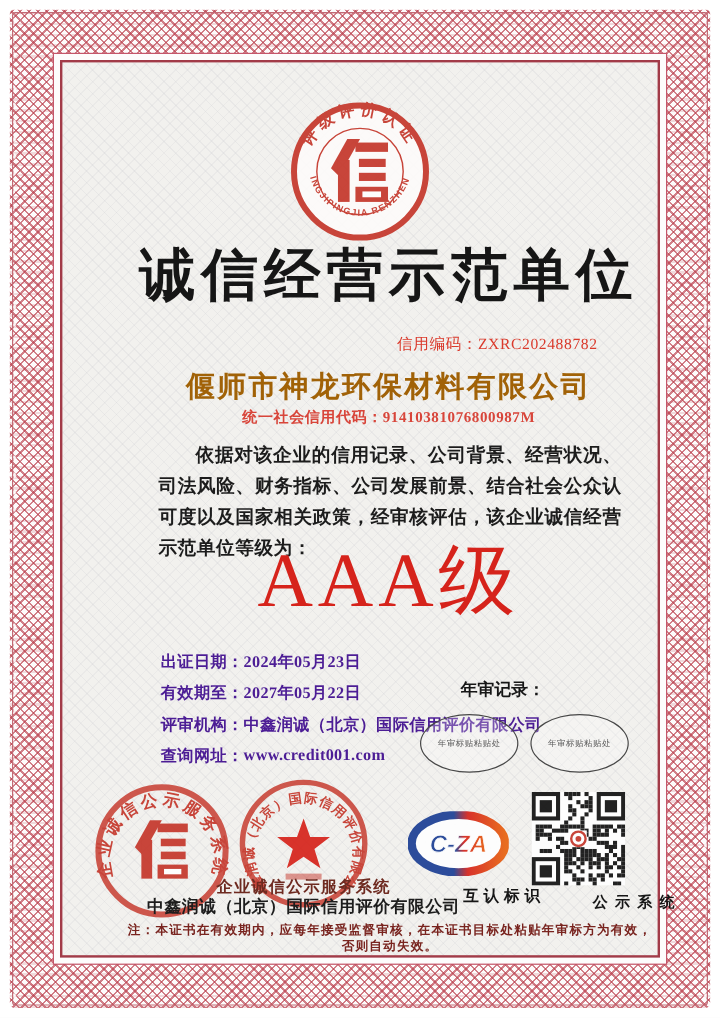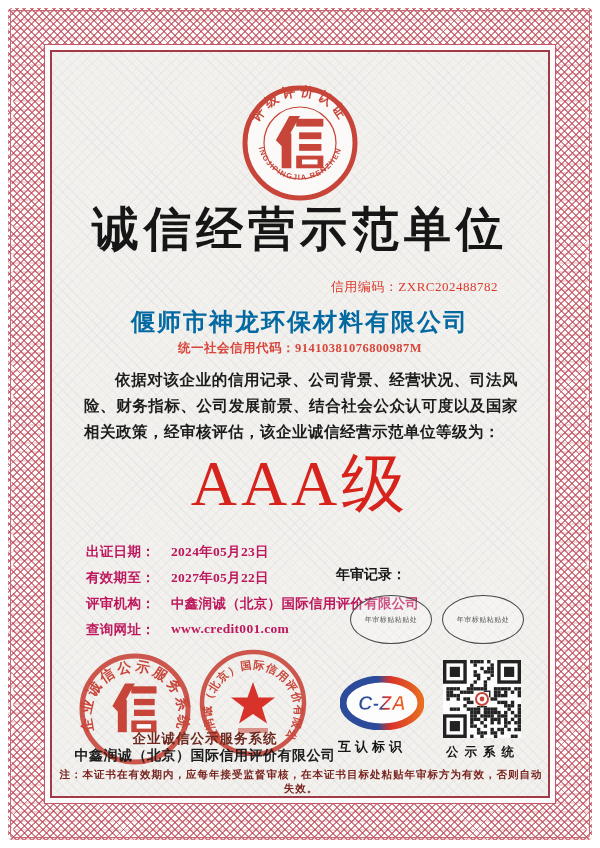--- a/index.html
+++ b/index.html
@@ -27,54 +27,54 @@
   .panel{
     position:absolute;left:50px;top:50px;right:50px;bottom:50px;
     background:
       repeating-linear-gradient(45deg, rgba(205,205,210,.25) 0 1px, transparent 1px 7px),
       repeating-linear-gradient(-45deg, rgba(205,205,210,.2) 0 1px, transparent 1px 7px),
       #f2f1ee;
     border:2px solid #a23b48;
     box-shadow:0 0 0 5px #fdfcfc, 0 0 0 6px #c4566a;
   }
   
-  .abs{position:absolute;}
+  .abs{position:absolute;padding-left:48px;}
   .center{left:0;right:0;text-align:center;}
   .title{
     top:198px;font-family:"Liberation Serif","DejaVu Serif",serif;
     font-size:47px;font-weight:900;letter-spacing:5px;color:#161616;
   }
   .subtitle{
     top:253px;font-size:14.5px;font-weight:700;letter-spacing:1.8px;color:#2b2b2b;
     font-family:"Liberation Sans","DejaVu Sans",sans-serif;
   }
   .credit-code{
     top:278px;right:102px;font-size:13px;font-weight:400;color:#da3a2c;
     font-family:"Liberation Serif","DejaVu Serif",serif;letter-spacing:.5px;
   }
   .company{
-    top:306px;font-size:24px;font-weight:800;color:#0369a1;
+    top:306px;font-size:24px;font-weight:800;color:#a16207;
     font-family:"Liberation Serif","DejaVu Serif",serif;letter-spacing:2px;
   }
   .uscc{
     top:340px;font-size:12.5px;font-weight:700;color:#d8453a;
     font-family:"Liberation Serif","DejaVu Serif",serif;letter-spacing:.5px;
   }
   .body-par{
     top:367px;left:84px;right:82px;font-size:15.5px;font-weight:700;color:#1c1c1c;
     line-height:26px;text-align:justify;text-indent:2em;
     font-family:"Liberation Serif","DejaVu Serif",serif;letter-spacing:.5px;
   }
   .grade{
     top:440px;font-family:"Liberation Serif","DejaVu Serif",serif;
     font-size:64px;font-weight:400;color:#d6231b;letter-spacing:4px;
   }
   .details{left:86px;top:543px;}
-  .detail-row{display:flex;margin-bottom:8px;font-size:13.5px;font-weight:700;color:#be185d;
-    font-family:"Liberation Serif","DejaVu Serif",serif;letter-spacing:.3px;gap:16px;}
+  .detail-row{display:flex;margin-bottom:8px;font-size:13.5px;font-weight:700;color:#4c1d95;
+    font-family:"Liberation Serif","DejaVu Serif",serif;letter-spacing:.3px;}
   .annual-label{left:336px;top:566px;font-size:14px;font-weight:800;color:#161616;
     font-family:"Liberation Serif","DejaVu Serif",serif;}
   .oval{
     position:absolute;width:80px;height:47px;border:1.5px solid #474747;border-radius:50%;
     display:flex;align-items:center;justify-content:center;
     font-size:7px;color:#5a5a5a;letter-spacing:.5px;background:rgba(255,255,255,.25);
   }
   
   .seal{position:absolute;opacity:.92;}
   .issuer1{left:40px;top:730px;width:330px;text-align:center;font-size:13.5px;font-weight:800;

